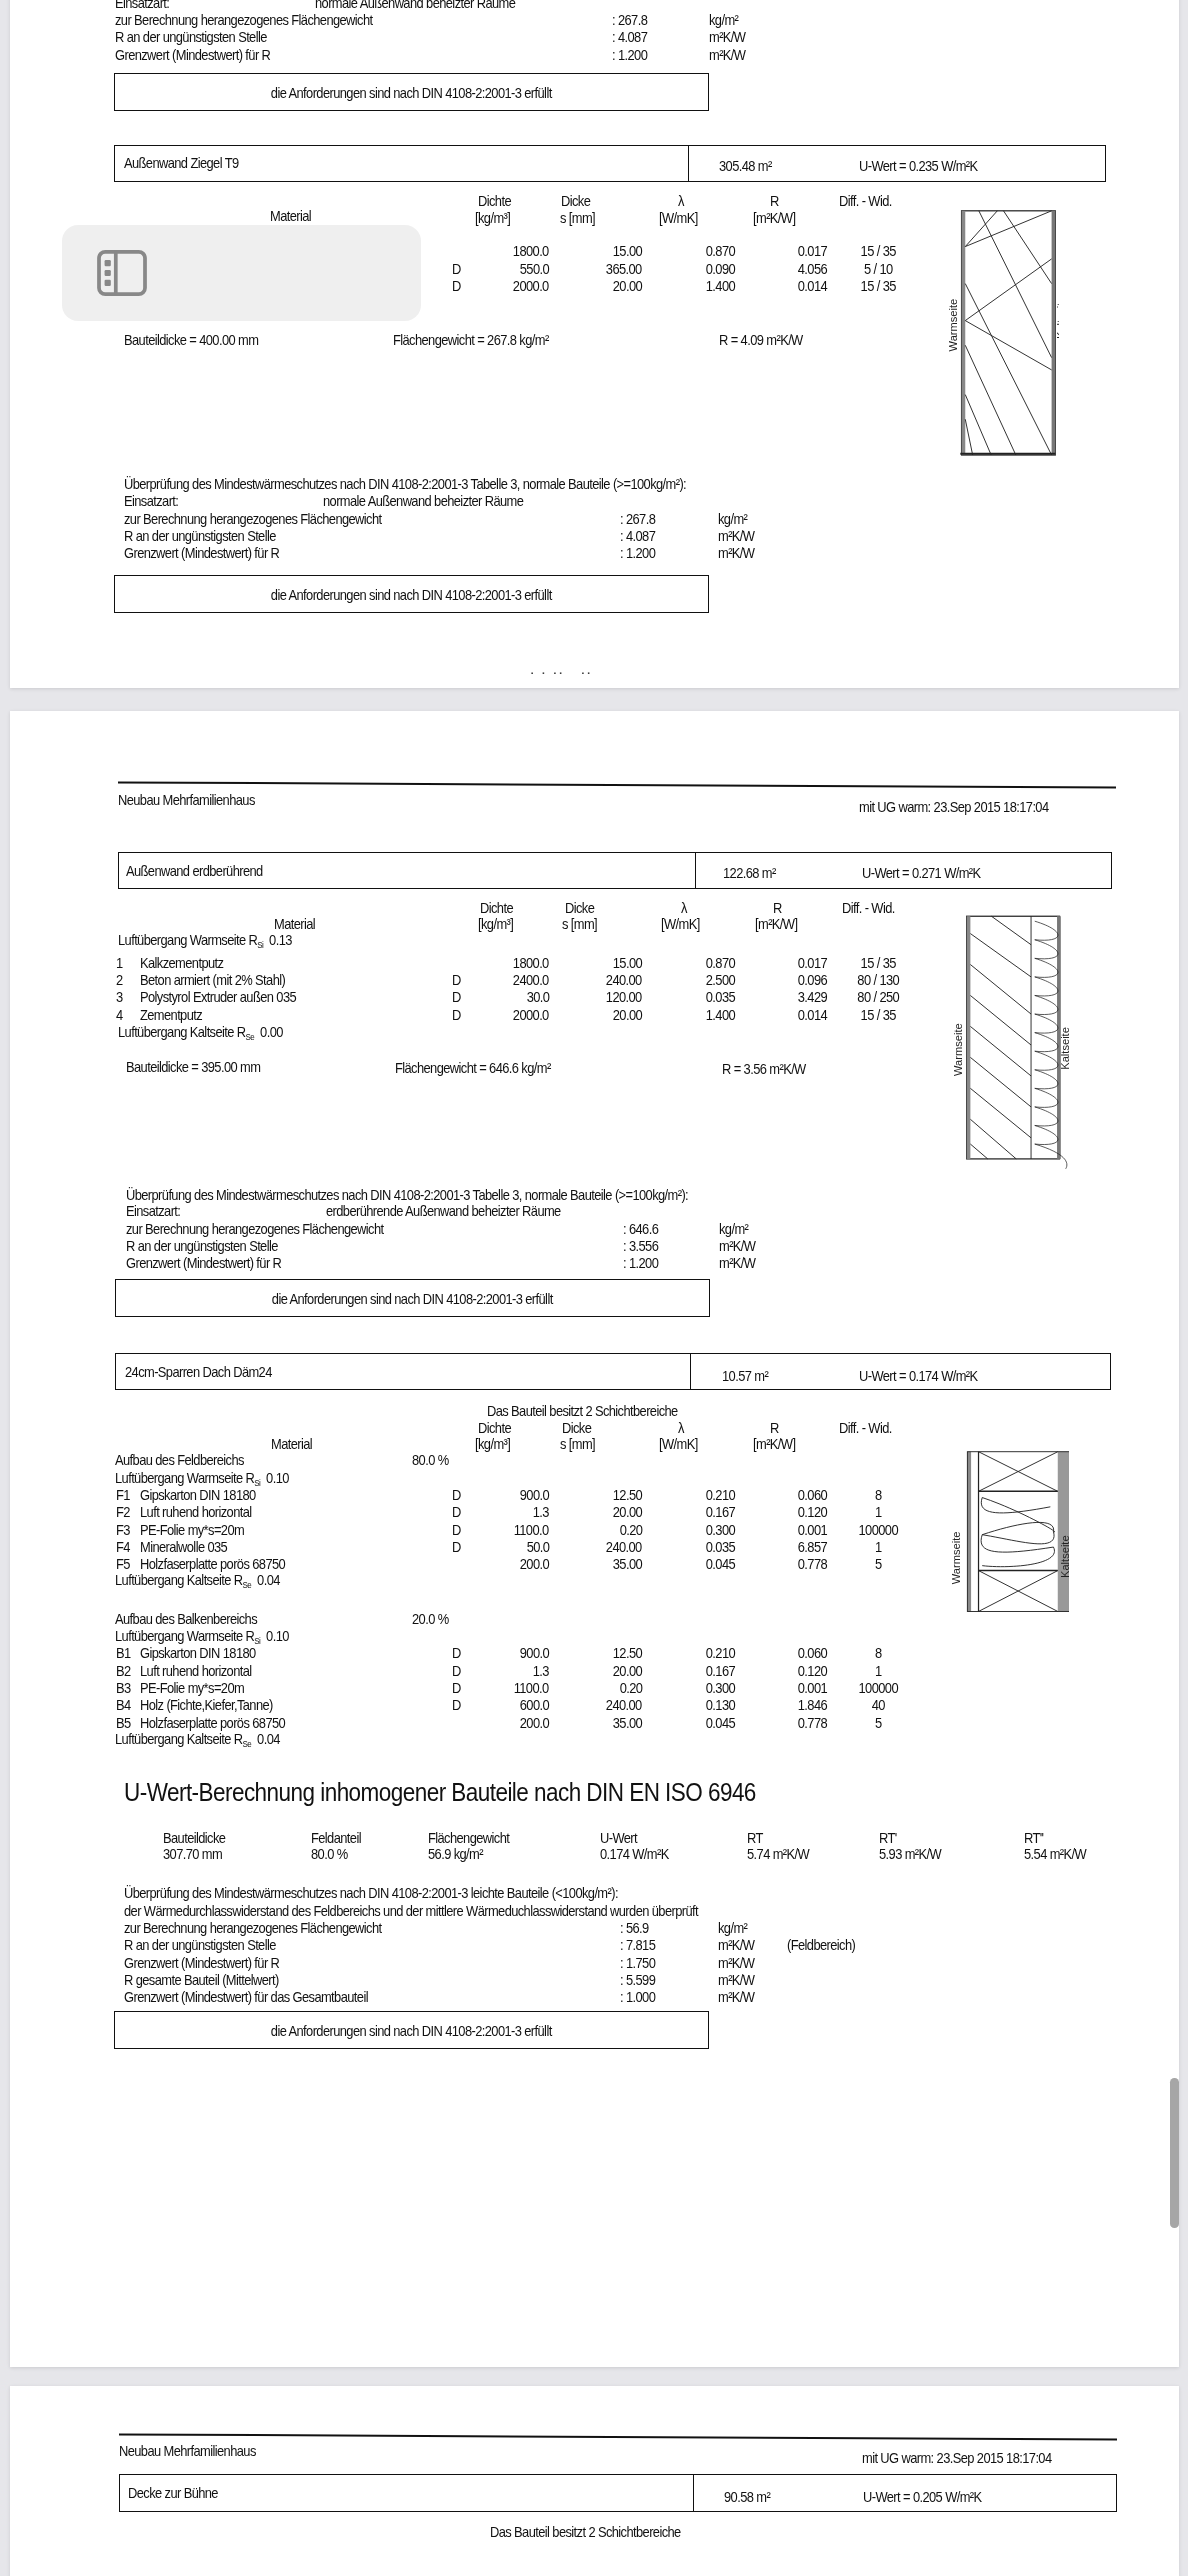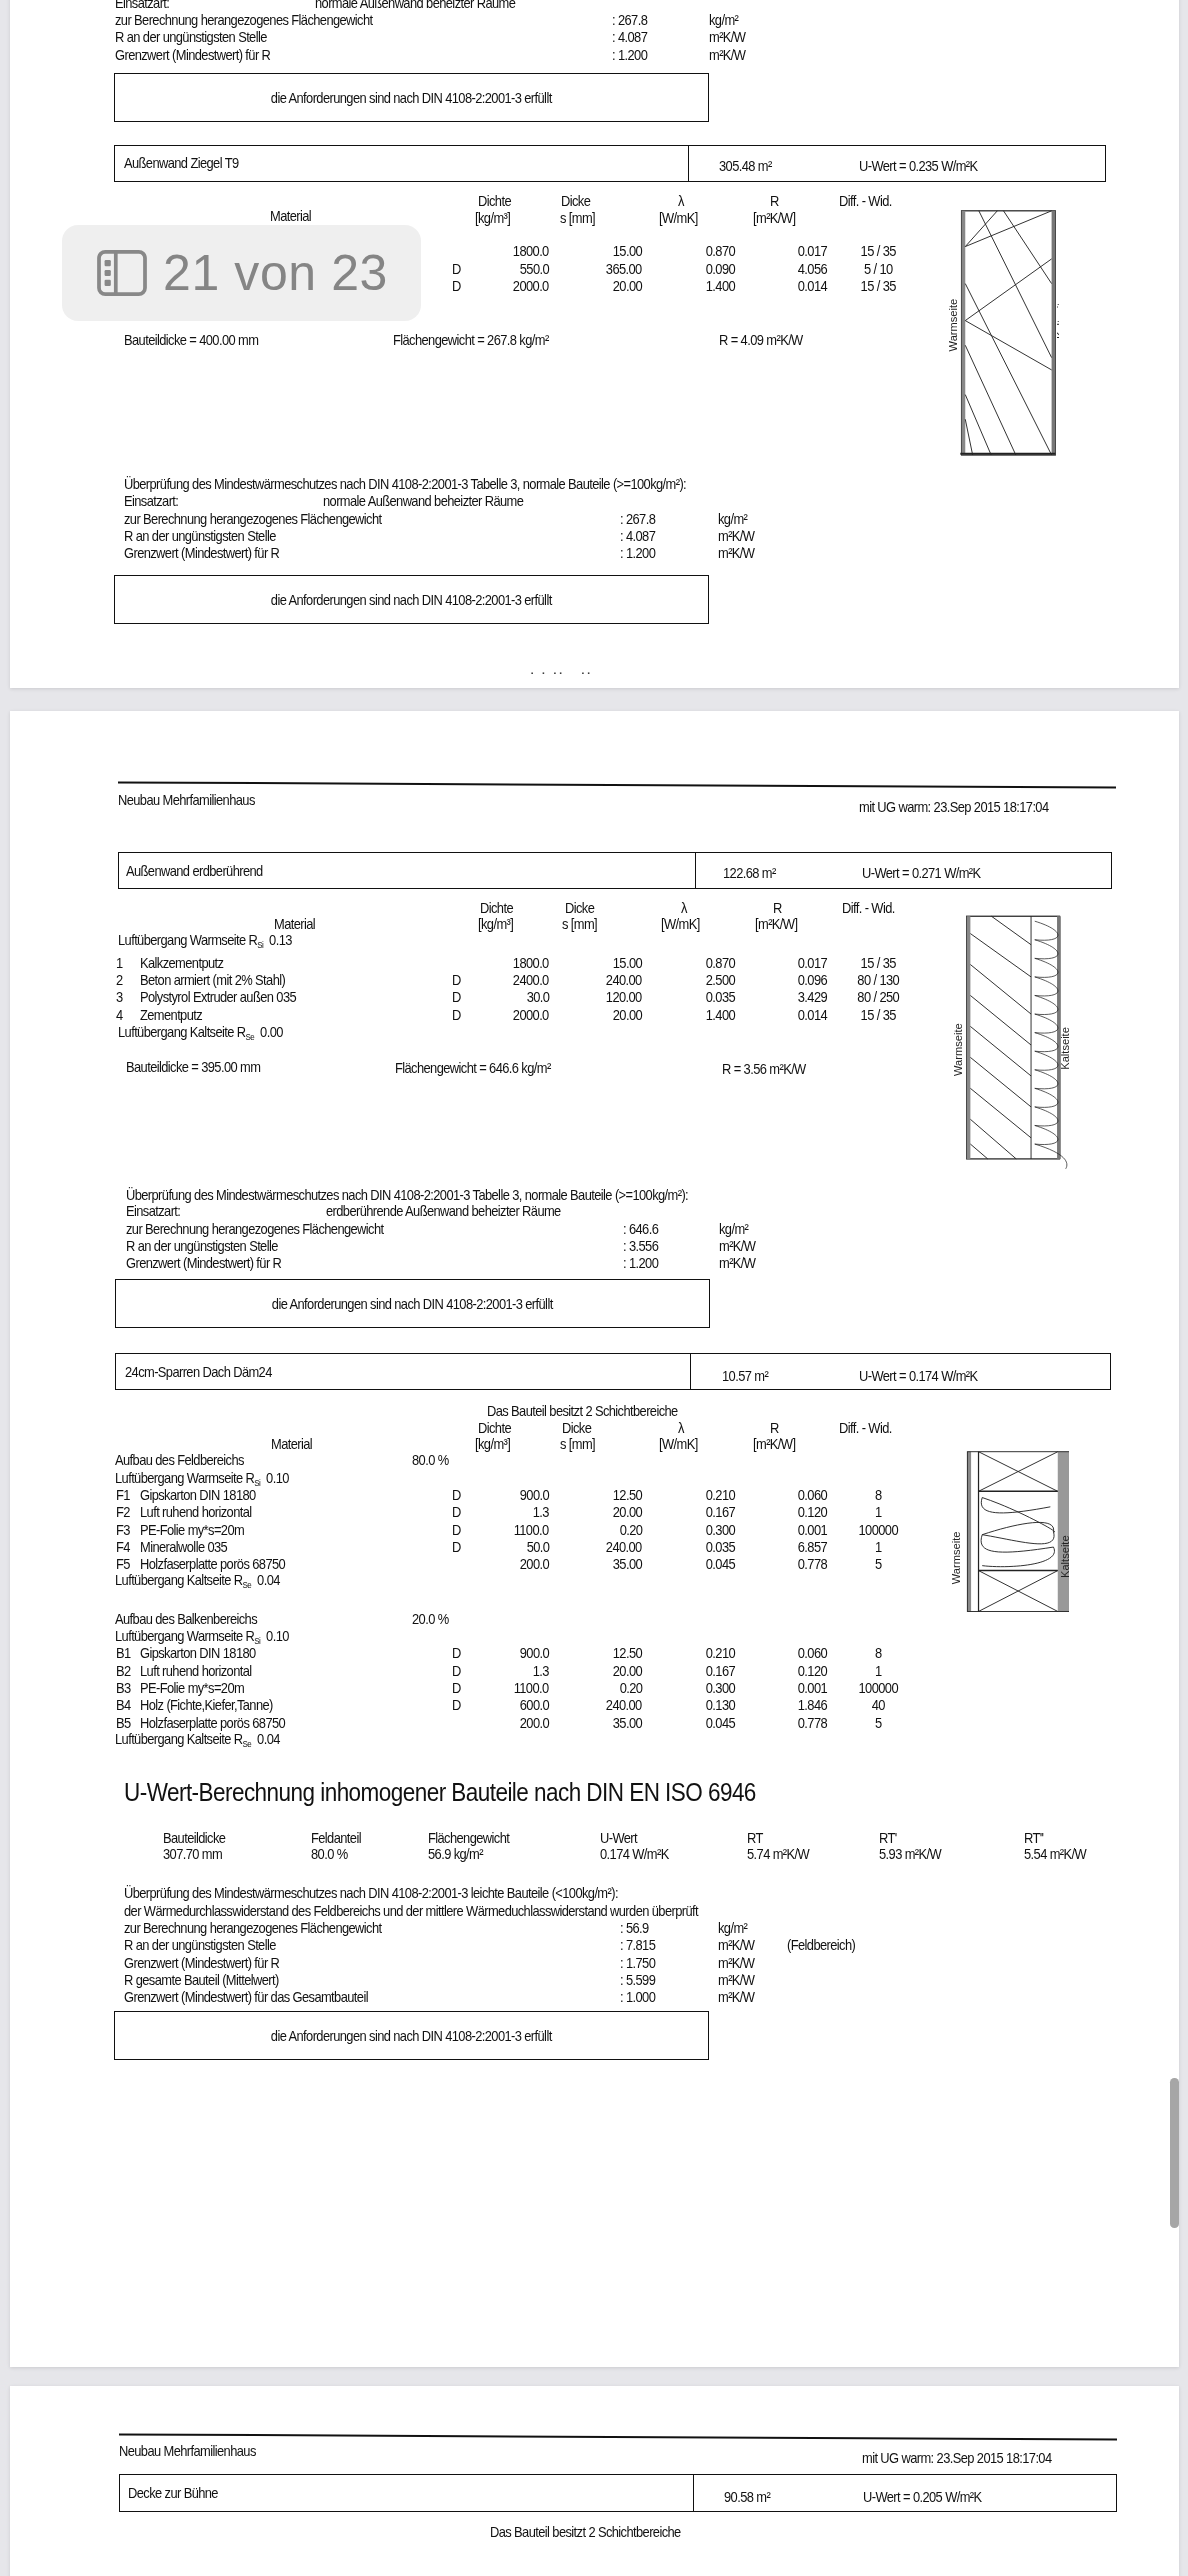--- a/index.html
+++ b/index.html
@@ -12,21 +12,21 @@
   #page3 { top: 2386px; height: 248px; }
 
   .abs { position: absolute; white-space: nowrap; }
   .t { font-size: 15px; letter-spacing: -0.7px; transform: scaleX(0.86); transform-origin: left center; }
   .num { text-align: right; }
 
   .hdr-line { position: absolute; height: 1.9px; background: #111; transform: skewY(0.3deg); }
   .box { position: absolute; border: 1.2px solid #111; border-top-width: 1.9px; border-bottom-width: 1.9px; }
   .box .split { position: absolute; top: 0; bottom: 0; width: 1.2px; background: #111; }
 
-  .result-box { position: absolute; border: 1.2px solid #111; border-top-width: 1.9px; border-bottom-width: 1.9px; width: 595px; height: 49px; display: flex; align-items: center; justify-content: center; }
+  .result-box { position: absolute; border: 1.2px solid #111; border-top-width: 1.9px; border-bottom-width: 1.9px; width: 595px; height: 38px; display: flex; align-items: center; justify-content: center; }
   .result-box span { font-size: 15px; letter-spacing: -0.7px; transform: scaleX(0.86); display: inline-block; }
 
   .overlay { position: absolute; left: 62px; top: 225px; width: 359px; height: 96px; background: rgba(238,238,238,0.95); border-radius: 16px; display: flex; align-items: center; padding-left: 35px; z-index: 10; }
   .overlay .count { font-size: 50px; color: #858585; margin-left: 16px; letter-spacing: 0.6px; font-family: "Liberation Sans", sans-serif; }
 
   .scrollbar { position: absolute; left: 1170px; top: 2078px; width: 8.7px; height: 150px; border-radius: 4.3px; background: #a6a6a6; z-index: 20; }
 
   .dots { position: absolute; font-size: 6.2px; letter-spacing: 3.7px; color: #333; }
   svg.diagram { position: absolute; }
   .sub { font-size: 9.3px; vertical-align: -2.5px; }
@@ -142,21 +142,20 @@
 </div>
 
 <div class="overlay">
   <svg width="50" height="46" viewBox="0 0 80 74">
     <rect x="3" y="3" width="74" height="68" rx="10" fill="none" stroke="#888" stroke-width="6"></rect>
     <line x1="30" y1="3" x2="30" y2="71" stroke="#888" stroke-width="6"></line>
     <rect x="12" y="16" width="10" height="10" rx="2" fill="#888"></rect>
     <rect x="12" y="32" width="10" height="10" rx="2" fill="#888"></rect>
     <rect x="12" y="48" width="10" height="10" rx="2" fill="#888"></rect>
   </svg>
-  <span class="count">21 von 23</span>
 </div>
 
 <div class="page" id="page2">
   <div class="hdr-line" style="left:108px;top:73px;width:998px;"></div>
   <div class="abs t" style="left:108px;top:80px;">Neubau Mehrfamilienhaus</div>
   <div class="abs t" style="left:849px;top:87px;">mit UG warm: 23.Sep 2015 18:17:04</div>
 
   <div class="box" style="left:108px;top:141px;width:994px;height:37px;">
     <div class="split" style="left:576px;"></div>
   </div>

